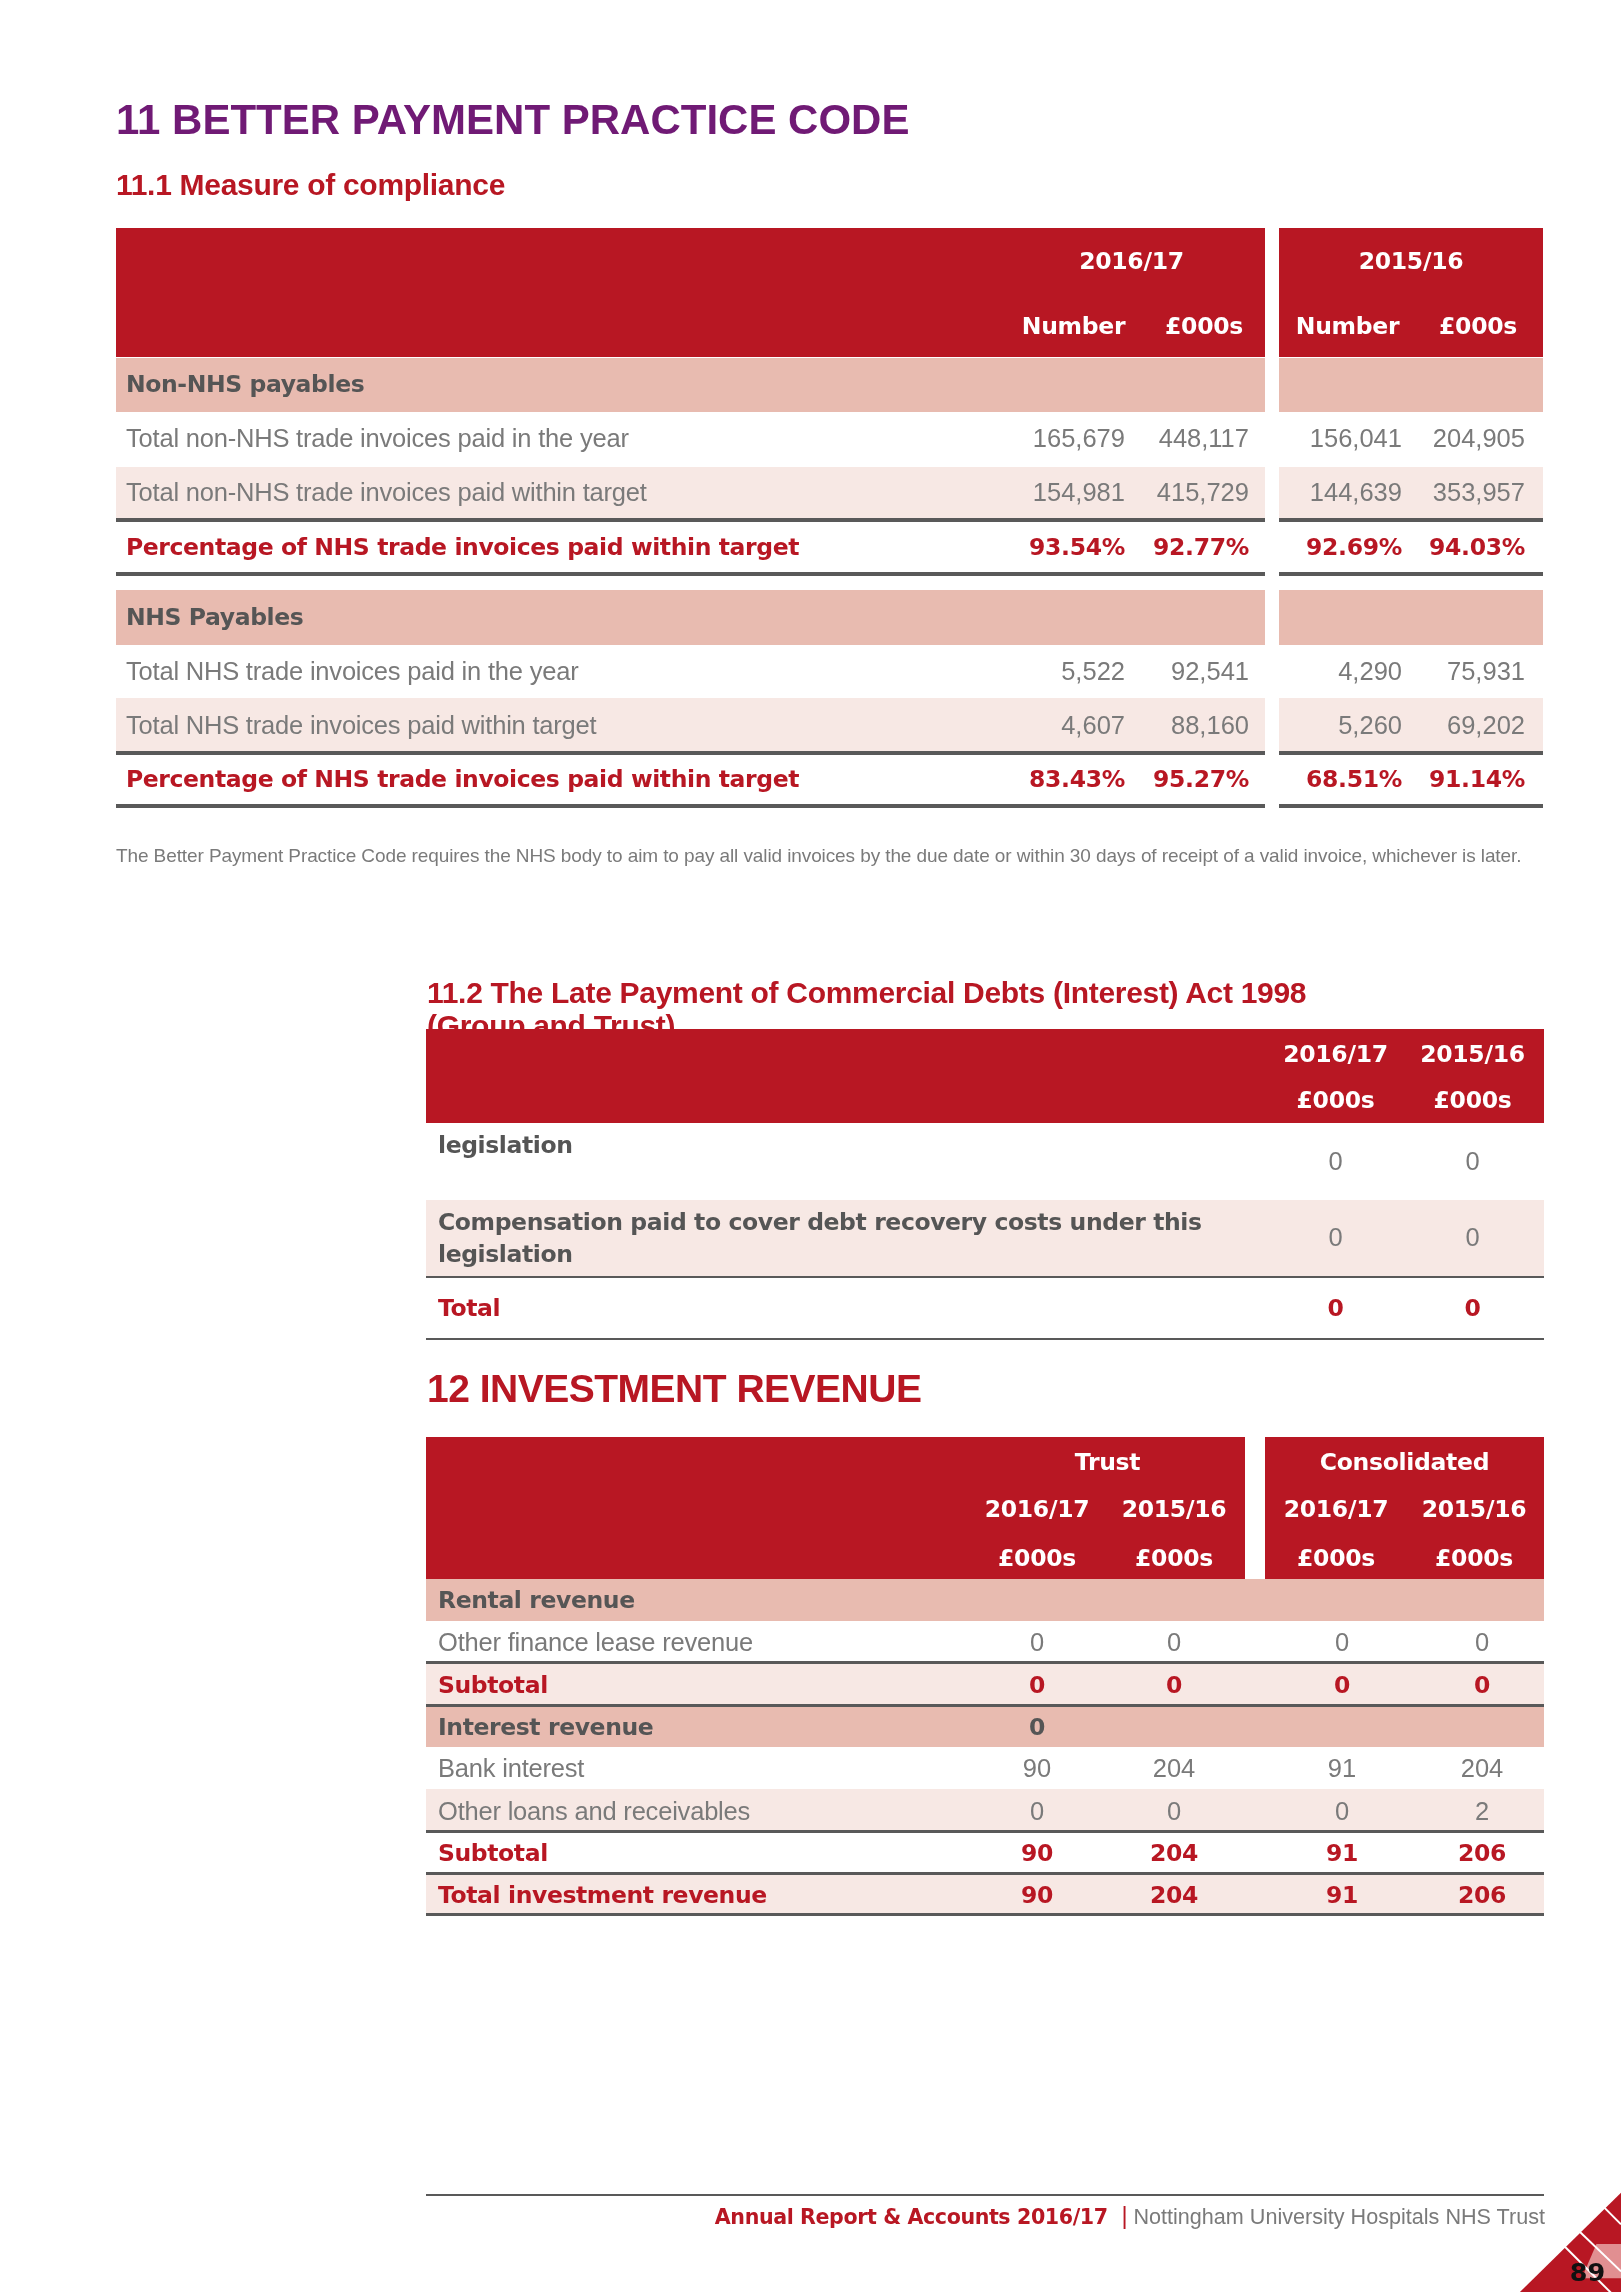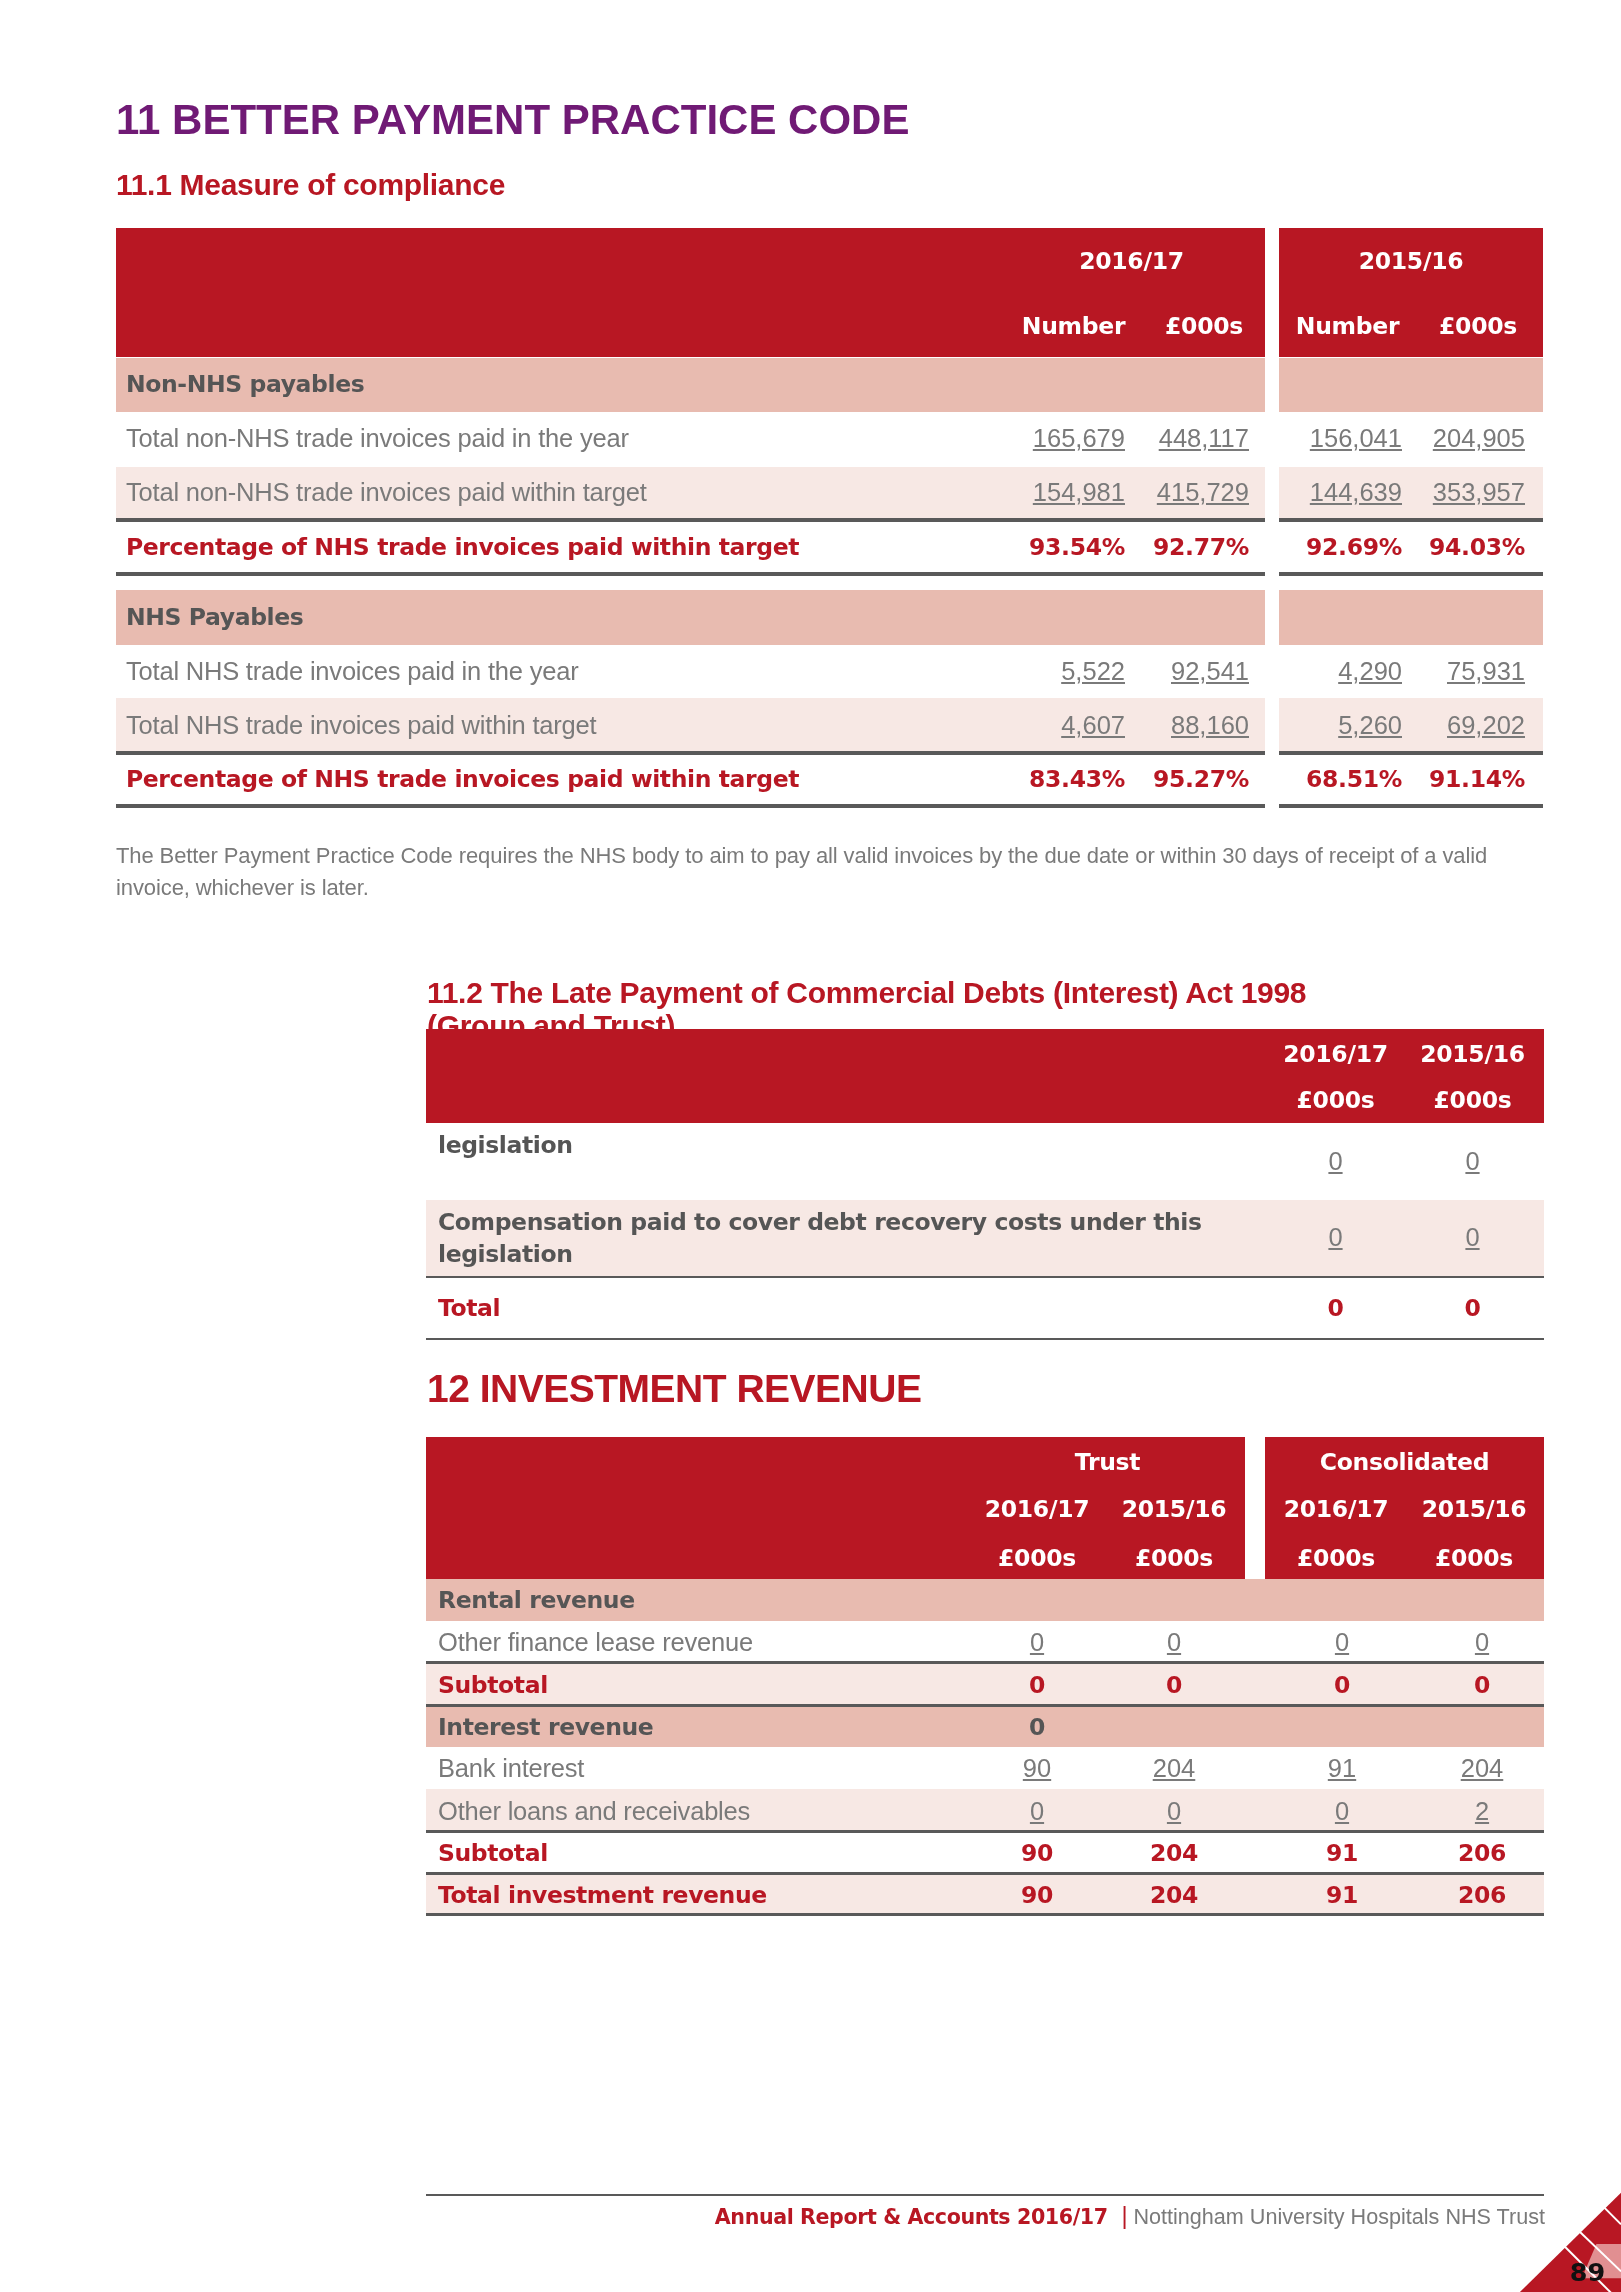--- a/index.html
+++ b/index.html
@@ -20,25 +20,25 @@
   .red { background: #b81723; }
   .band { background: #e8bbb0; }
   .tint { background: #f7e8e4; }
   .rule { position: absolute; height: 3.9px; background: #595959; }
   .rule-thin { position: absolute; height: 2px; background: #595959; }
 
   .cell { position: absolute; white-space: nowrap; font-size: 24.5px; }
   .lbl-light { color: #7a7a7a; font-weight: normal; font-family: "Liberation Sans", sans-serif; font-size: 25.5px; letter-spacing: -0.2px; }
   .lbl-bold { color: #555555; font-weight: bold; font-family: "DejaVu Sans", sans-serif; font-size: 23.5px; letter-spacing: -0.4px; }
   .lbl-red { color: #b81723; font-weight: bold; font-family: "DejaVu Sans", sans-serif; font-size: 23.5px; letter-spacing: -0.4px; }
-  .num-light { color: #7a7a7a; font-family: "Liberation Sans", sans-serif; font-size: 25.5px; text-align: right; text-decoration: underline; }
+  .num-light { color: #7a7a7a; font-family: "Liberation Sans", sans-serif; font-size: 25.5px; text-align: right; }
   .num-red { color: #b81723; font-weight: bold; font-family: "DejaVu Sans", sans-serif; font-size: 23.5px; text-align: right; letter-spacing: -0.3px; }
   .hdr { color: #ffffff; font-weight: bold; font-family: "DejaVu Sans", sans-serif; font-size: 23.5px; letter-spacing: -0.3px; text-align: center; }
 
-  .para { left: 116px; top: 840px; width: 1441px; font-family: "Liberation Sans", sans-serif; font-size: 22px;
+  .para { left: 116px; top: 840px; width: 1441px; font-family: "Liberation Sans", sans-serif; font-size: 19px;
           line-height: 32px; color: #7a7a7a; letter-spacing: -0.1px; }
 
   .footer-rule { left: 426px; top: 2194px; width: 1118px; height: 2px; background: #595959; }
   .footer { top: 2203px; right: 76px; white-space: nowrap; font-size: 20.6px; line-height: 27.4px; }
   .footer .rep { color: #b81723; font-weight: bold; font-family: "DejaVu Sans", sans-serif; letter-spacing: -0.4px; }
   .footer .sep { color: #b81723; padding: 0 5.9px 0 13.7px; font-family: "Liberation Sans", sans-serif; font-size: 23.5px; }
   .footer .org { color: #7a7a7a; font-family: "Liberation Sans", sans-serif; font-size: 21.6px; }
 
   .corner { right: 0; bottom: 0; width: 108px; height: 108px; }
   .pagenum { right: 15.7px; bottom: 5.9px; font-family: "DejaVu Sans", sans-serif; font-weight: bold; font-size: 25.5px; color: #111; }

